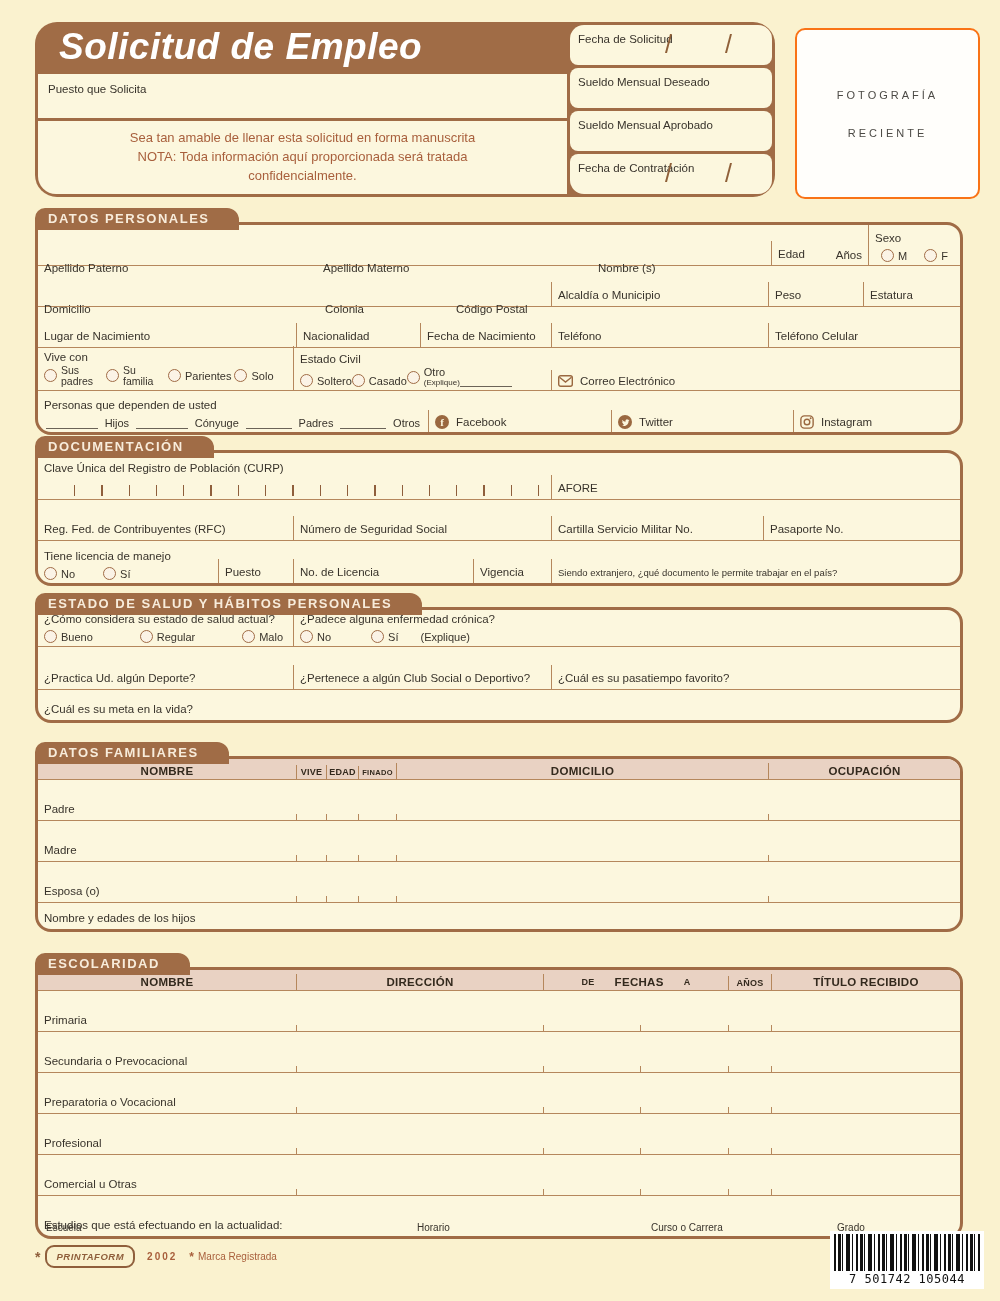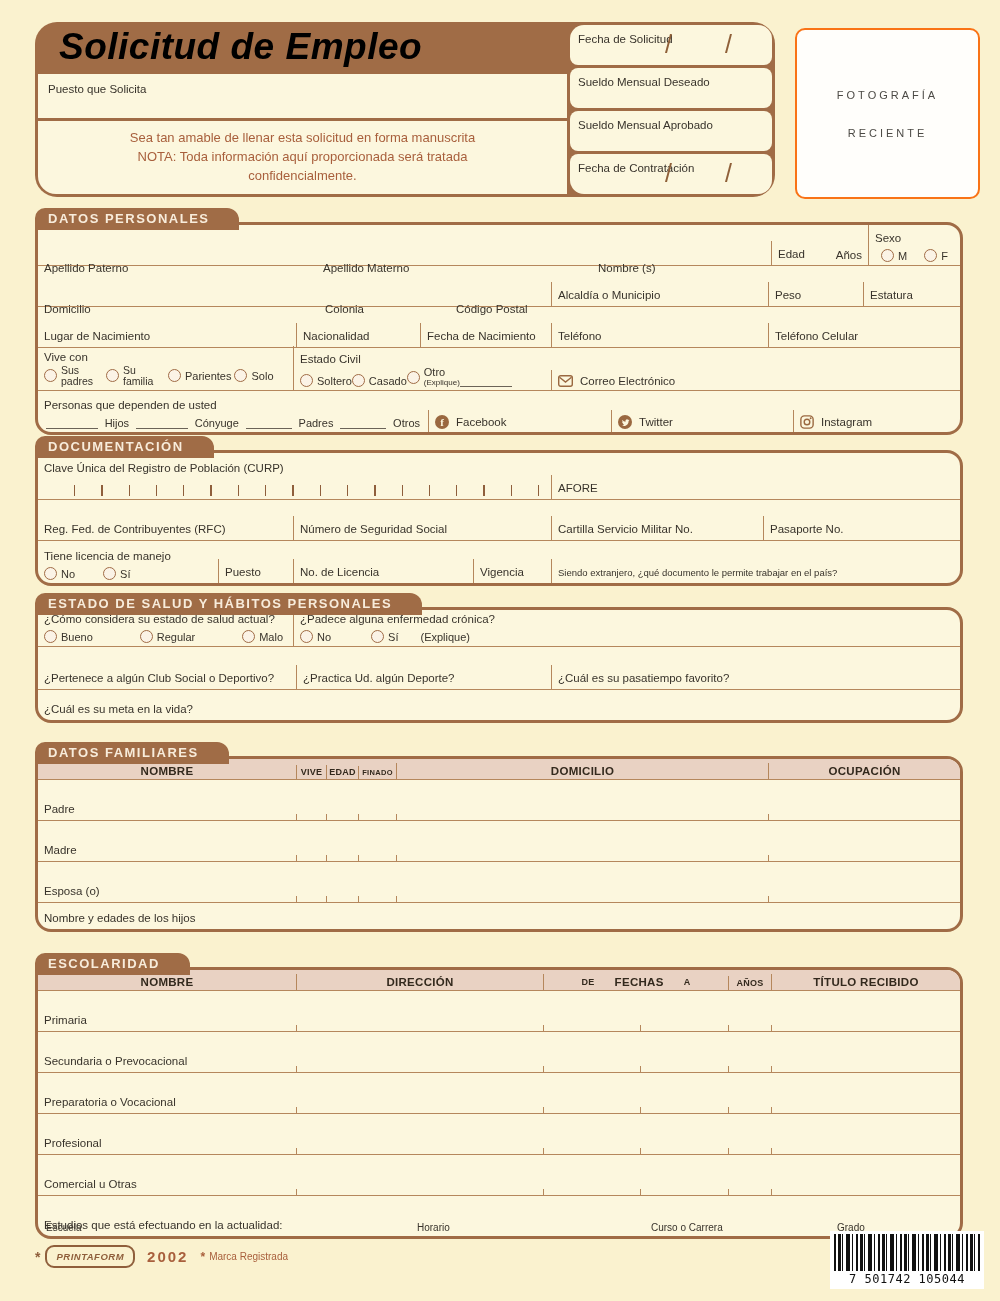--- a/index.html
+++ b/index.html
@@ -2,21 +2,21 @@
 <html><head>
 <meta charset="utf-8">
 <style>
   html,body{margin:0;padding:0;}
   body{width:1000px;height:1301px;background:#FAF2CF;font-family:"Liberation Sans",sans-serif;}
   .page{position:relative;width:1000px;height:1301px;background:#FAF2CF;overflow:hidden;}
 
   
   .hdrblock{position:absolute;left:35px;top:22px;width:740px;height:175px;background:#A06C46;border-radius:22px;display:flex;overflow:hidden;}
   .hdr-left{width:532px;display:flex;flex-direction:column;}
-  .hdr-title{height:47px;padding:5px 0 0 24px;color:#000000;font-style:italic;font-weight:bold;font-size:37px;line-height:1.1;letter-spacing:0.5px;}
+  .hdr-title{height:47px;padding:5px 0 0 24px;color:#ffffff;font-style:italic;font-weight:bold;font-size:37px;line-height:1.1;letter-spacing:0.5px;}
   .hdr-field{background:#FCF7DE;margin-left:3px;position:relative;padding:5px 10px;}
   .puesto{height:34px;margin-bottom:3px;}
   .note{flex:1;margin-bottom:3px;border-radius:0 0 0 18px;display:flex;flex-direction:column;justify-content:center;text-align:center;}
   .note .nline{color:#A85F3C;font-size:13px;line-height:1.45;}
   .hdr-right{flex:1;margin:3px;display:flex;flex-direction:column;gap:3px;}
   .hdr-rfield{flex:1;background:#FCF7DE;border-radius:8px;position:relative;padding:4px 8px;}
   .hdr-rfield.rtop{border-radius:14px 14px 8px 8px;}
   .hdr-rfield.rbot{border-radius:8px 8px 14px 14px;}
   .slash{position:absolute;top:5px;font-size:25px;color:#8F6039;font-weight:300;}
   .photo{position:absolute;left:795px;top:28px;width:181px;height:167px;background:#FFFEFB;border:2px solid #f97316;border-radius:10px;display:flex;flex-direction:column;align-items:center;justify-content:center;gap:26px;}
@@ -54,21 +54,21 @@
   .th.t9{font-size:9px}.th.t8{font-size:7.5px}
   .fechas-head{display:flex;justify-content:center;align-items:center;gap:20px;}
 
   .estudios-cell{position:relative;}
   .estudios-cell .blbl{position:absolute;bottom:3px;font-size:10px;color:#38332B;}
 
   
   .footer{position:absolute;left:35px;top:1245px;display:flex;align-items:center;}
   .star{font-size:14px;color:#8F5F3C;font-weight:bold;margin-right:5px;}
   .logo{border:2px solid #8F5F3C;border-radius:9px;color:#8F5F3C;font-size:9.5px;font-weight:bold;font-style:italic;letter-spacing:0.5px;padding:4px 9px;}
-  .yr{color:#A85F3C;font-weight:bold;font-size:15px;letter-spacing:2px;margin-left:12px;}
+  .yr{color:#A85F3C;font-weight:bold;font-size:10px;letter-spacing:2px;margin-left:12px;}
   .marca{color:#A85F3C;font-size:10px;margin-left:12px;display:flex;align-items:center;gap:4px;}
   .marca .st2{font-size:12px;font-weight:bold;}
   .barcode{position:absolute;left:830px;top:1231px;width:154px;height:58px;background:#fff;padding:3px 4px 1px;box-sizing:border-box;}
   .bars{height:37px;background:repeating-linear-gradient(90deg,#111 0 2px,#fff 2px 4px,#111 4px 7px,#fff 7px 8px,#111 8px 9px,#fff 9px 12px,#111 12px 16px,#fff 16px 18px,#111 18px 19px,#fff 19px 22px);}
   .digits{font-family:"DejaVu Sans Mono",monospace;font-size:12px;color:#111;text-align:center;letter-spacing:0.5px;margin-top:1px;}
 </style>
 </head>
 <body>
 
 <div class="page">
@@ -318,22 +318,22 @@
               </span>
             <span class="opt">
                 <span class="rb"></span>
                 <span>Sí</span>
               </span>
             <span class="opt" style="margin-left:-18px">(Explique)</span>
           </div>
         </div>
       </div>
       <div class="row h42">
+        <div class="cell" style="width:255px"><span class="lbl">¿Practica Ud. algún Deporte?</span></div>
         <div class="cell" style="width:258px"><span class="lbl">¿Pertenece a algún Club Social o Deportivo?</span></div>
-        <div class="cell" style="width:255px"><span class="lbl">¿Practica Ud. algún Deporte?</span></div>
         <div class="cell grow"><span class="lbl">¿Cuál es su pasatiempo favorito?</span></div>
       </div>
       <div class="row h30">
         <div class="cell grow"><span class="lbl">¿Cuál es su meta en la vida?</span></div>
       </div>
     </div>
   </div>
 
   <div class="sec" style="top:756px">
     <div class="pill">DATOS FAMILIARES</div>

